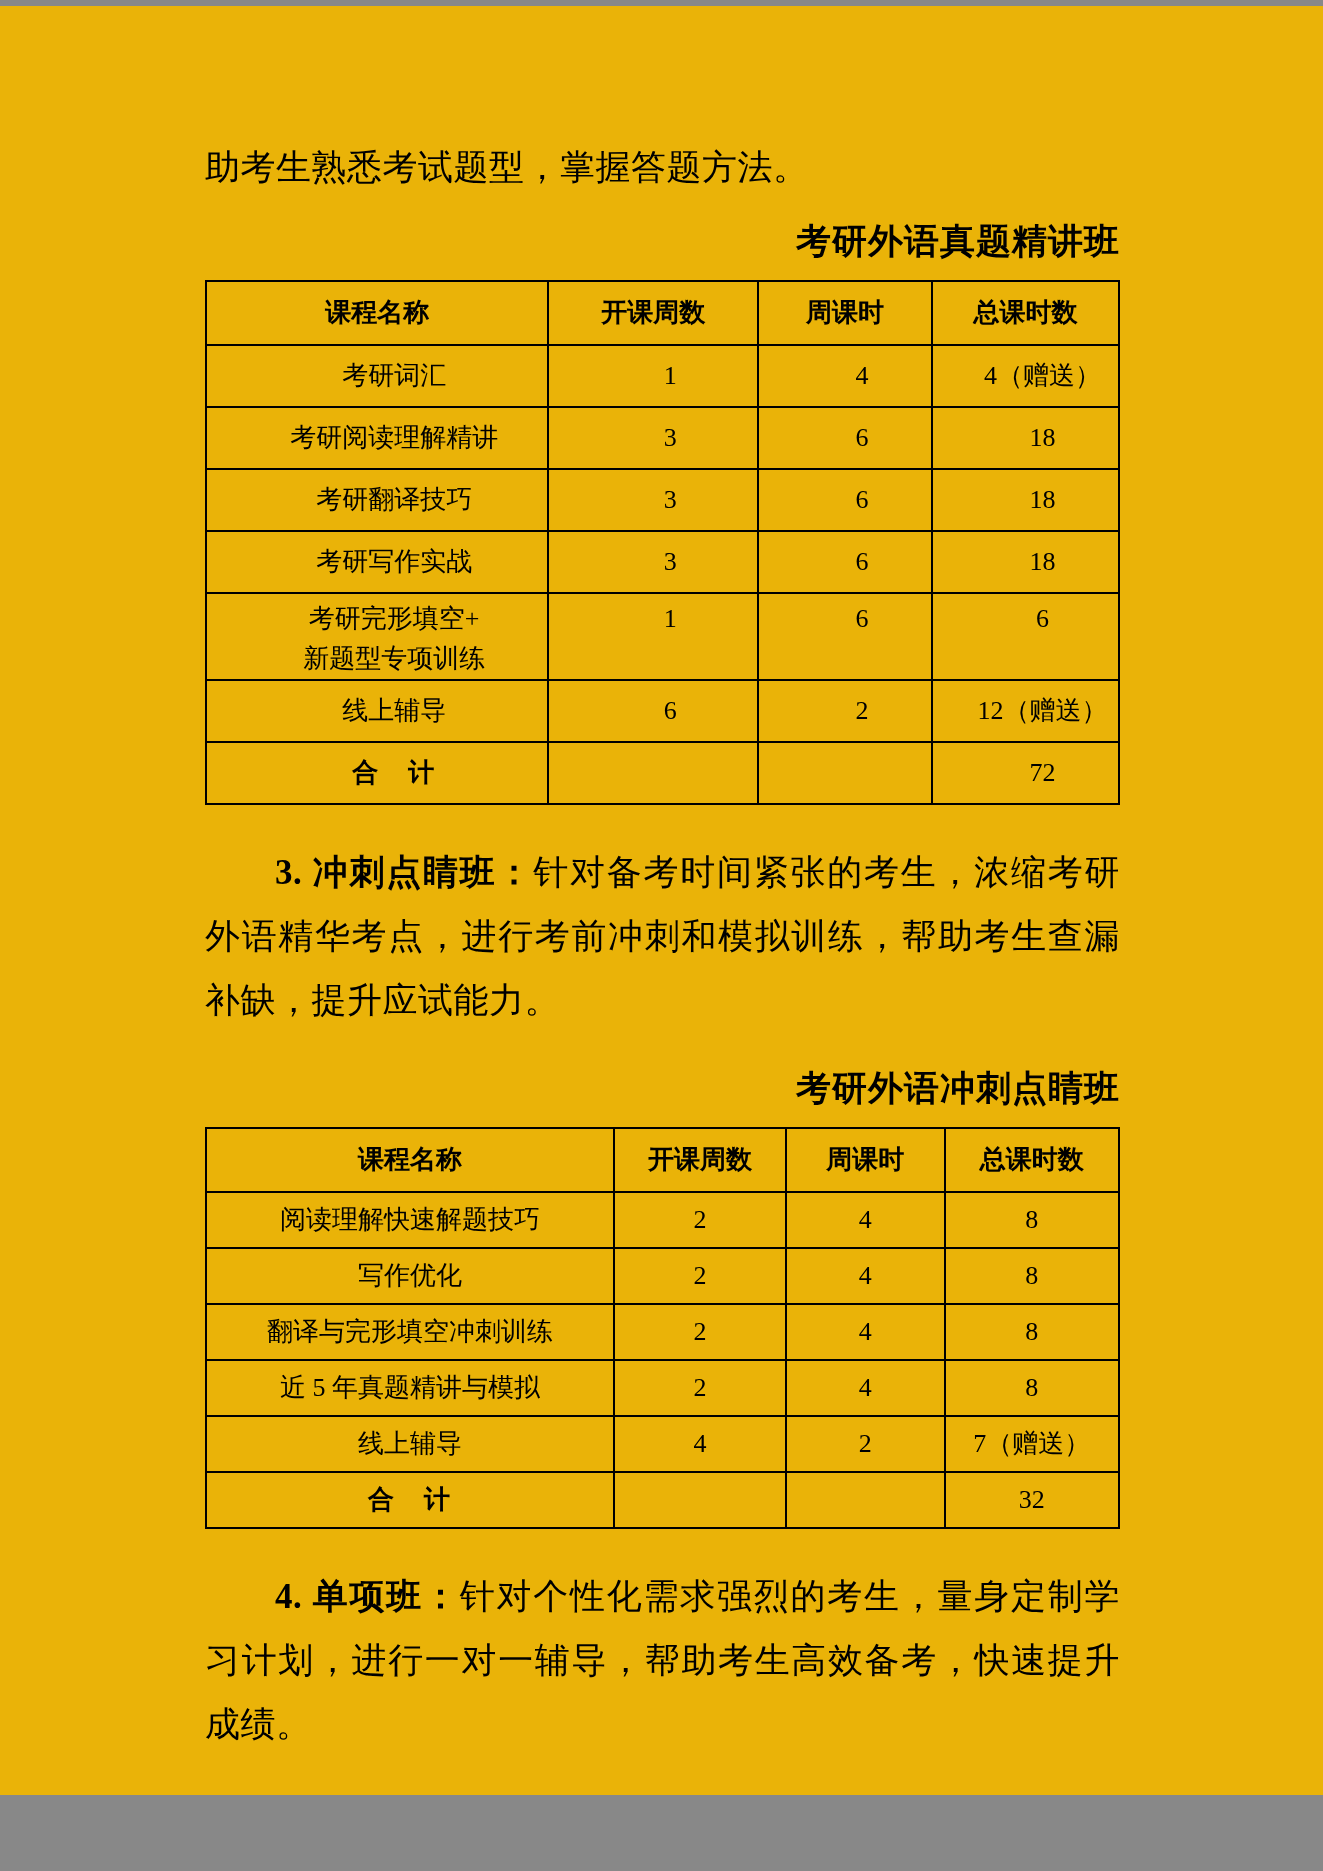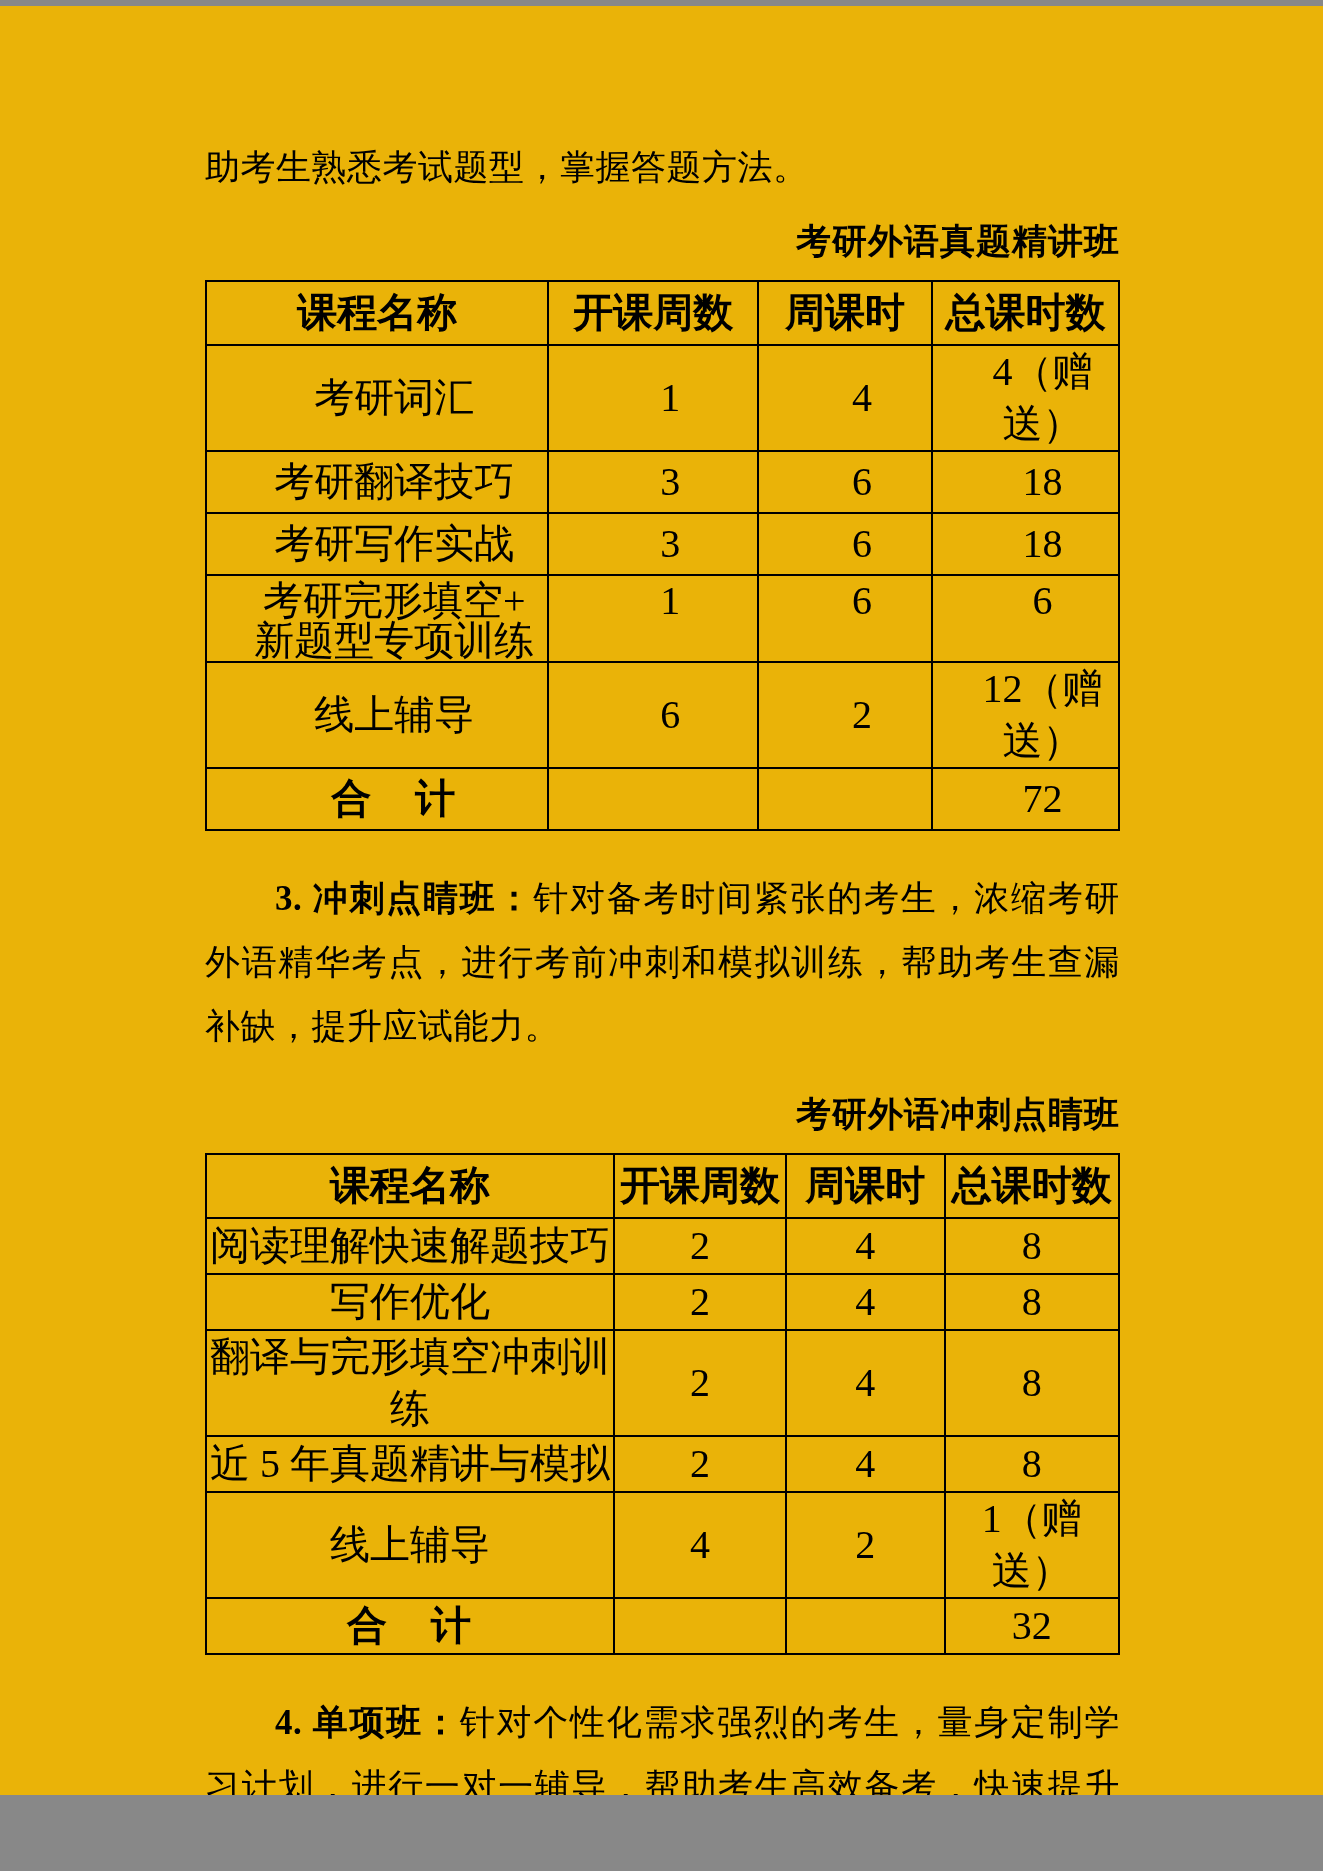--- a/index.html
+++ b/index.html
@@ -38,21 +38,21 @@
     text-align: right;
     margin: 26px 0 0 0;
     line-height: 48px;
     letter-spacing: 1px;
   }
   table.course-table {
     width: 100%;
     border-collapse: collapse;
     table-layout: fixed;
     margin-top: 14px;
-    font-size: 40px;
+    font-size: 26px;
   }
   table.course-table th, table.course-table td {
     border: 2px solid #000;
     text-align: center;
     vertical-align: middle;
     padding: 0;
     line-height: 52px;
     font-weight: normal;
     overflow: hidden;
   }
@@ -93,20 +93,26 @@
         </tr>
       </thead>
       <tbody>
           <tr>
             <td>考研词汇</td>
             <td>1</td>
             <td>4</td>
             <td>4（赠送）</td>
           </tr>
           <tr>
+            <td>考研阅读理解精讲</td>
+            <td>3</td>
+            <td>6</td>
+            <td>18</td>
+          </tr>
+          <tr>
             <td>考研翻译技巧</td>
             <td>3</td>
             <td>6</td>
             <td>18</td>
           </tr>
           <tr>
             <td>考研写作实战</td>
             <td>3</td>
             <td>6</td>
             <td>18</td>
@@ -176,21 +182,21 @@
           <tr>
             <td>近 5 年真题精讲与模拟</td>
             <td>2</td>
             <td>4</td>
             <td>8</td>
           </tr>
           <tr>
             <td>线上辅导</td>
             <td>4</td>
             <td>2</td>
-            <td>1（赠送）</td>
+            <td>7（赠送）</td>
           </tr>
           <tr class="total-row">
             <td>合　计</td>
             <td></td>
             <td></td>
             <td>32</td>
           </tr>
         </tbody>
     </table>
 

